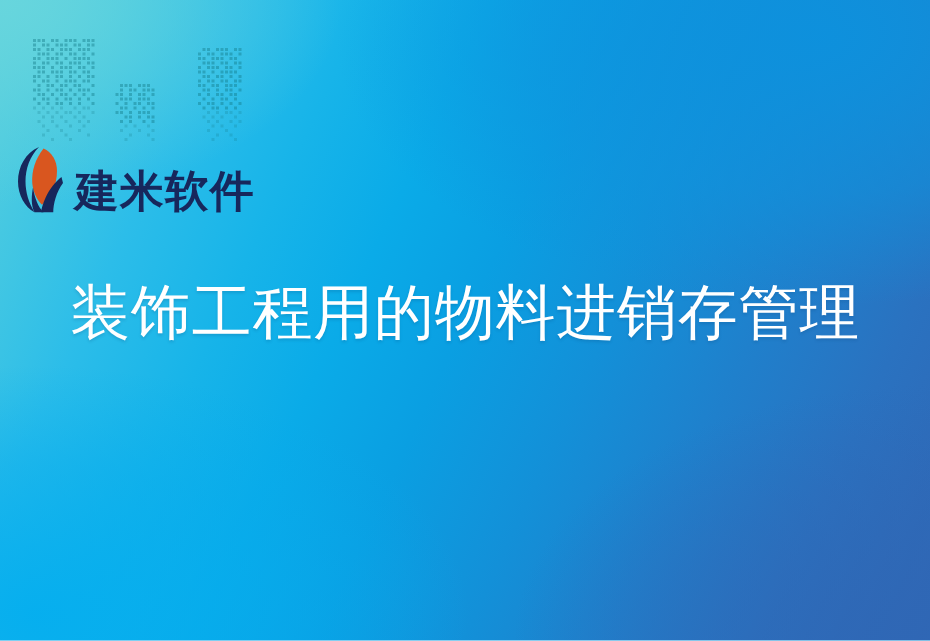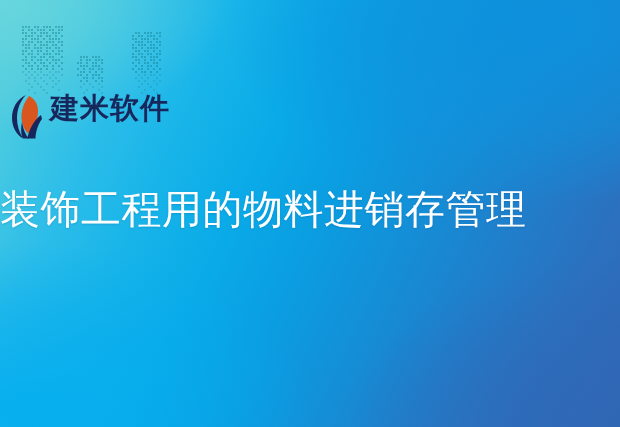--- a/index.html
+++ b/index.html
@@ -93,21 +93,21 @@
   .px.dim {
     background: rgba(16,118,130,0.22);
   }
 
   
   #logo {
     position: absolute;
     left: 11px;
     top: 94px;
     display: flex;
-    align-items: flex-start;
+    align-items: flex-end;
     height: 48px;
   }
   #logo-mark {
     width: 33px;
     height: 45px;
     flex: 0 0 auto;
   }
   #logo-text {
     margin-left: 6px;
     font-family: "DejaVu Sans", "Liberation Sans", sans-serif;
@@ -118,21 +118,21 @@
     line-height: 1;
     white-space: nowrap;
   }
 
   
   #headline {
     position: absolute;
     left: 0;
     right: 0;
     top: 186px;
-    text-align: left;
+    text-align: center;
     color: #ffffff;
     font-family: "DejaVu Serif", "Liberation Serif", serif;
     font-size: 40px;
     font-weight: normal;
     line-height: 47px;
     letter-spacing: 0.5px;
     text-shadow: 0 1px 2px rgba(10,60,110,0.18);
   }
   .hl-line {
     display: block;

